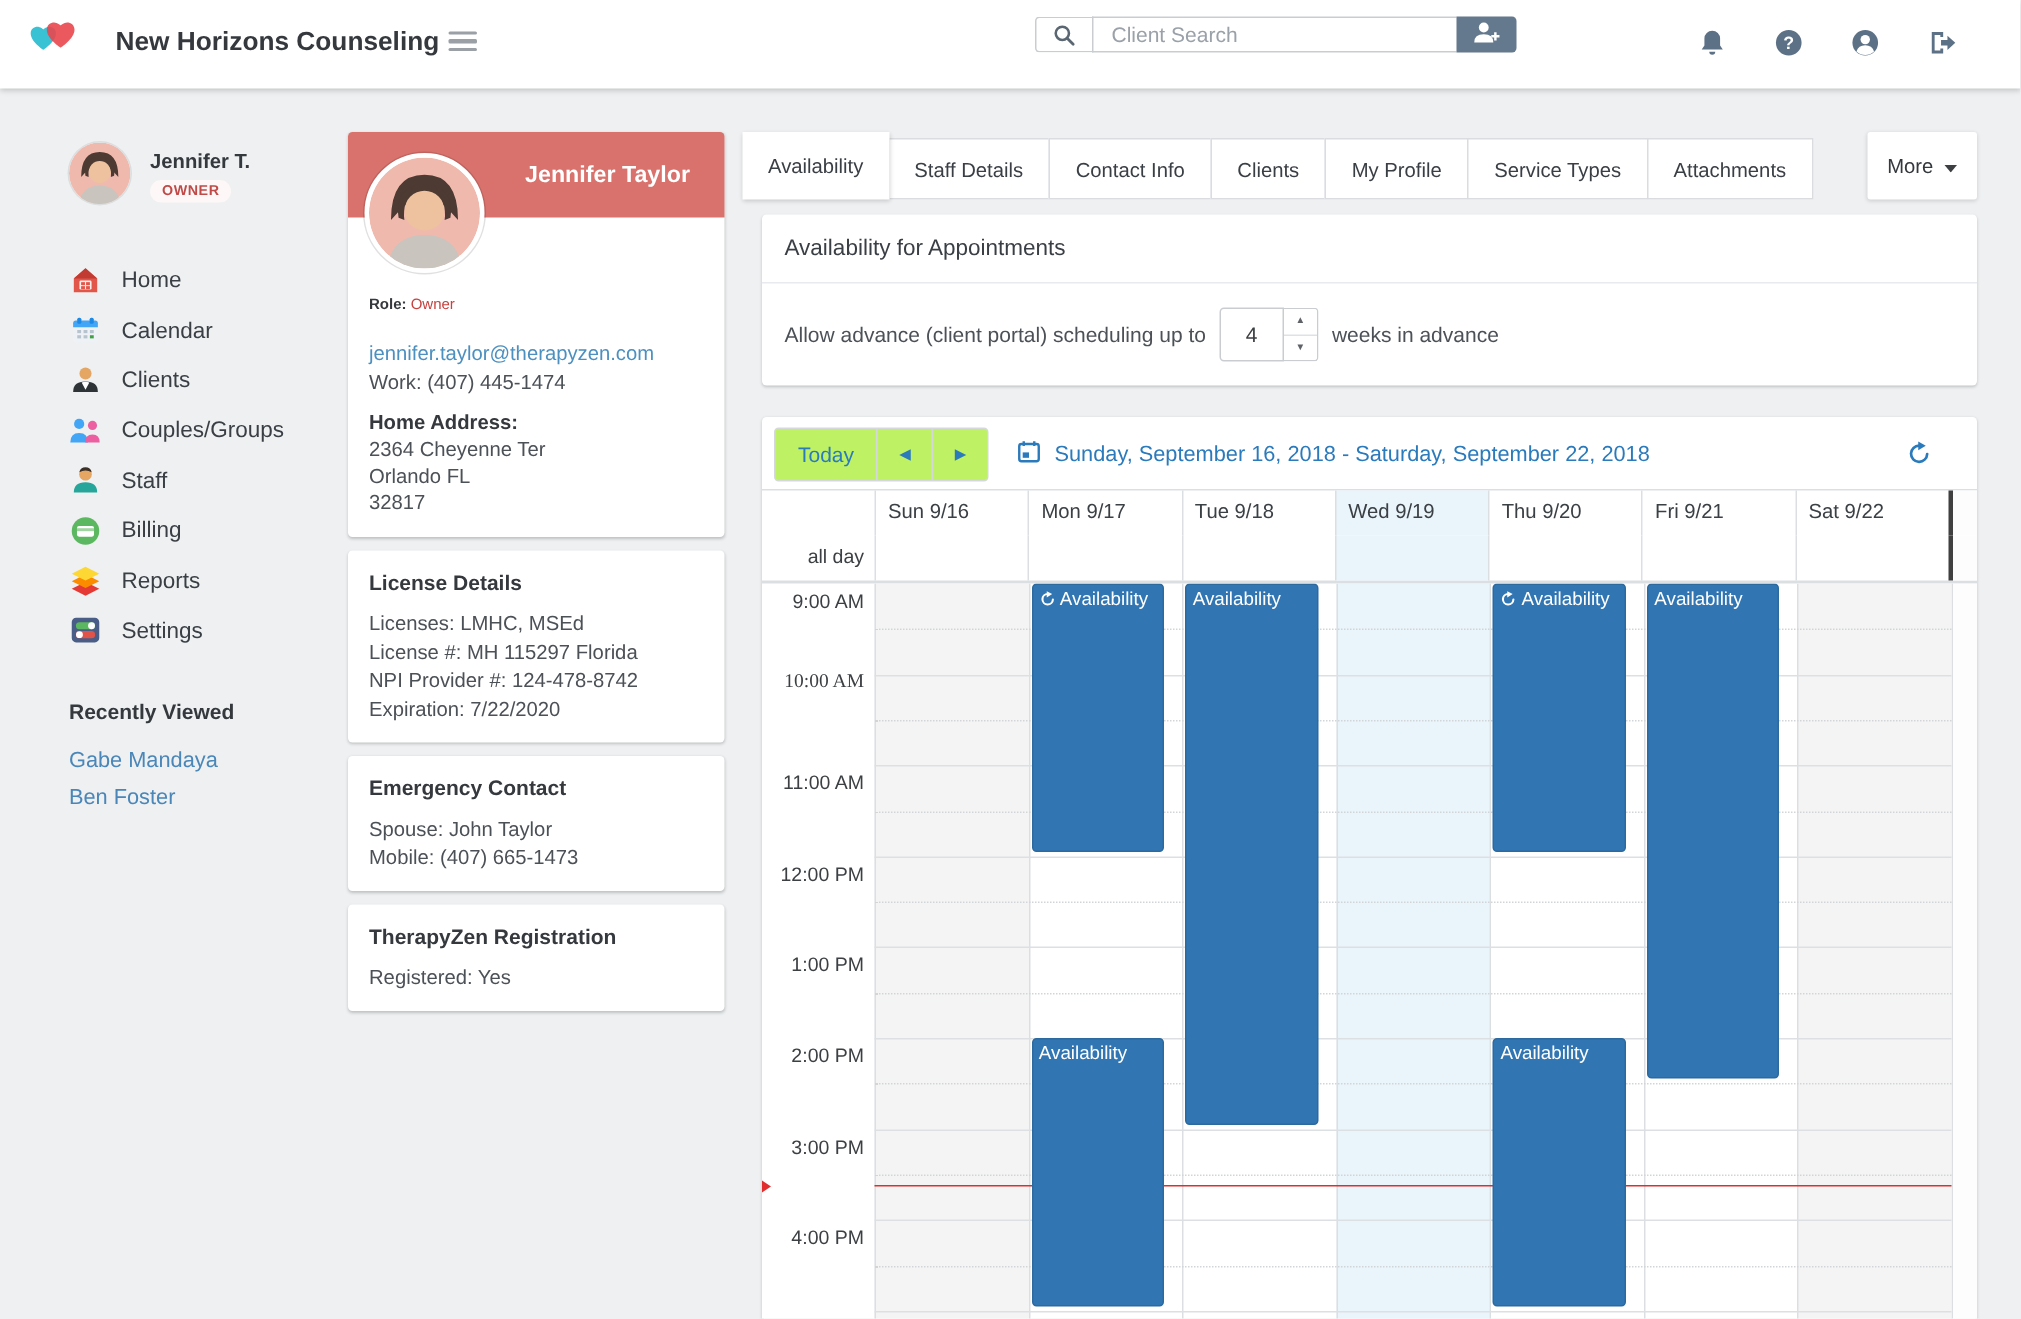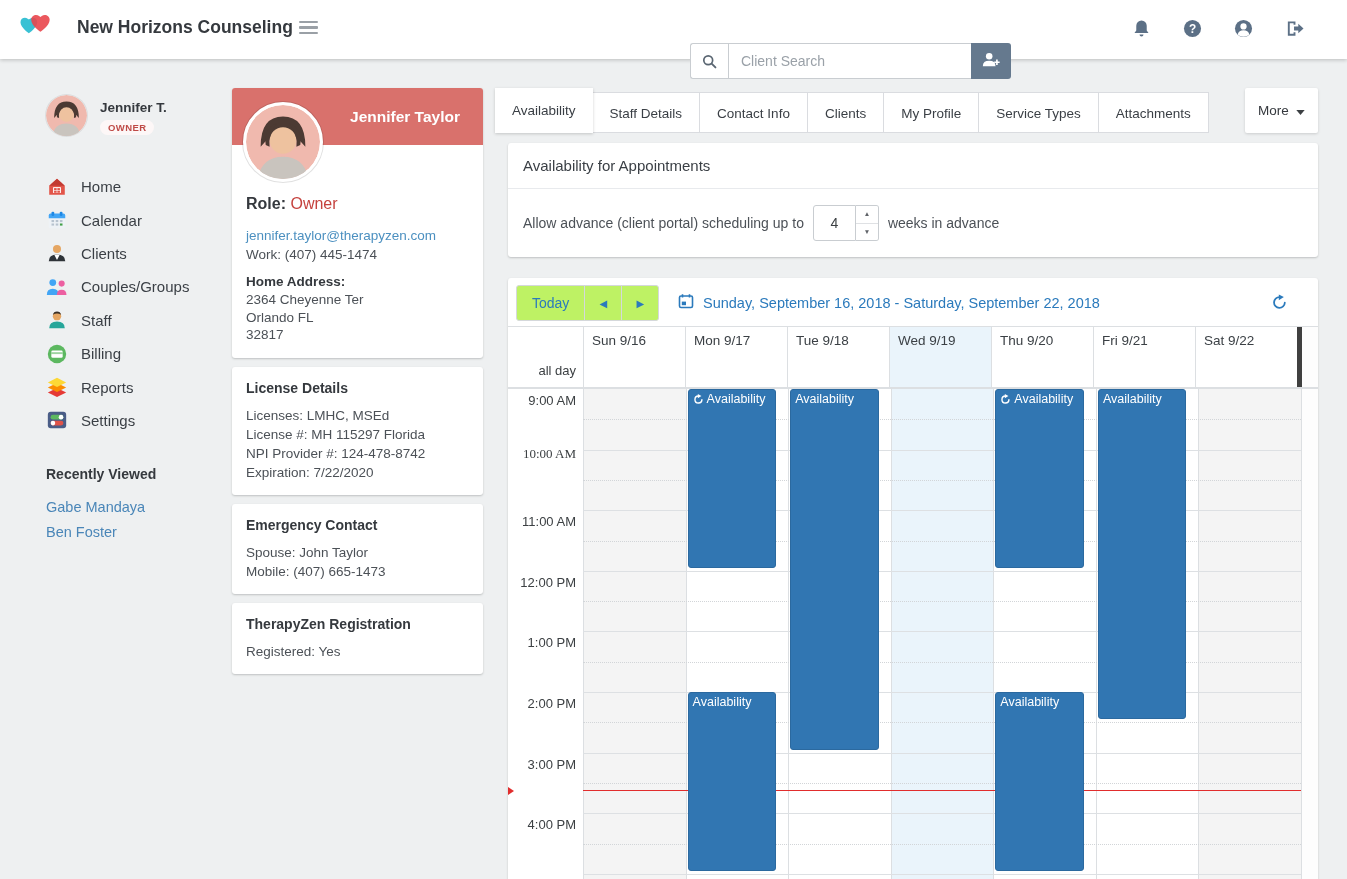--- a/index.html
+++ b/index.html
@@ -9,21 +9,21 @@
     -webkit-font-smoothing:antialiased;
   }
   
   .topbar{position:absolute;top:0;left:0;right:0;height:59px;background:#fff;
     box-shadow:0 1px 4px rgba(0,0,0,.22);z-index:30;}
   .logo{position:absolute;left:19px;top:13px;width:33px;height:30px;}
   .logo svg{width:33px;height:30px;}
   .app-title{position:absolute;left:77px;top:17px;font-size:17.5px;font-weight:bold;color:#35393e;}
   .hamburger{position:absolute;left:299px;top:21px;width:19px;height:15px;cursor:pointer;}
   .hamburger span{display:block;height:2.4px;background:#9aa0a6;margin-bottom:3px;border-radius:1px;}
-  .search-group{position:absolute;left:690px;top:11px;height:36px;display:flex;align-items:stretch;margin-top:32px;}
+  .search-group{position:absolute;left:690px;top:11px;height:24px;display:flex;align-items:stretch;}
   .search-seg{width:37px;background:#fff;border:1px solid #c9cdd1;border-right:none;border-radius:3px 0 0 3px;
     display:flex;align-items:center;justify-content:center;}
   .search-seg svg{width:17px;height:17px;}
   .search-input{width:218px;border:1px solid #c9cdd1;border-right:none;padding:0 12px;font-size:14px;
     color:#3c4043;outline:none;font-family:"Liberation Sans",sans-serif;}
   .search-input::placeholder{color:#9aa1a8;}
   .add-client-btn{width:40px;background:#65798e;border:none;border-radius:0 3px 3px 0;cursor:pointer;
     display:flex;align-items:center;justify-content:center;}
   .add-client-btn svg{width:20px;height:17px;}
   .header-actions{position:absolute;right:43px;top:19px;display:flex;gap:32px;}
@@ -47,21 +47,21 @@
   .recent-link{font-size:14.5px;color:#4a86b8;margin-bottom:9px;cursor:pointer;}
   
   .profile-col{position:absolute;left:232px;top:88px;width:251px;}
   .pcard{background:#fff;border-radius:3px;box-shadow:0 1px 2px rgba(50,55,60,.25);margin-bottom:9px;position:relative;}
   .pband{height:57px;background:#d9716c;border-radius:3px 3px 0 0;}
   .pname{margin-left:95px;text-align:center;line-height:57px;color:#fff;font-size:15.5px;font-weight:bold;}
   .pphoto{position:absolute;left:11px;top:14px;width:80px;height:80px;border-radius:50%;overflow:hidden;
     border:3px solid #fff;box-shadow:0 0 0 1px rgba(0,0,0,.12);box-sizing:border-box;background:#fff;}
   .pphoto svg{width:74px;height:74px;display:block;}
   .pbody{padding:50px 14px 14px 14px;font-size:13.5px;color:#4c5157;line-height:18px;}
-  .prole{margin-bottom:13px;font-size:16px;}
+  .prole{margin-bottom:13px;font-size:10px;}
   .prole b{color:#35393e;}
   .prole .role-val{color:#c5423e;}
   .pemail{color:#4c90c0;cursor:pointer;line-height:19px;}
   .pwork{line-height:19px;margin-bottom:9px;}
   .paddr-label{font-weight:bold;color:#35393e;line-height:18px;}
   .paddr-line{line-height:17.5px;}
   .icard{padding:13px 22px 13px 14px;}
   .icard-title{font-size:14px;font-weight:bold;color:#35393e;margin-bottom:10px;}
   .icard-line{font-size:13.5px;color:#4c5157;line-height:19px;}
   
@@ -93,21 +93,21 @@
     background:#bef264;box-sizing:border-box;}
   .tb-btn{display:flex;align-items:center;justify-content:center;color:#2b7abc;font-size:14px;cursor:pointer;}
   .tb-today{padding:0 15px;}
   .tb-arrow{width:36px;border-left:1px solid #d5d8db;font-size:10px;}
   .cal-range{position:absolute;left:162px;top:8px;display:flex;align-items:center;gap:9px;color:#2b7abc;font-size:14.5px;}
   .cal-range svg{width:16px;height:16px;}
   .refresh-btn{position:absolute;right:22px;top:9px;width:17px;height:17px;cursor:pointer;}
   .refresh-btn svg{width:17px;height:17px;}
   .grid-row{display:flex;border-top:1px solid #dcdfe2;}
   .axis-cell{width:75px;box-sizing:border-box;text-align:right;padding-right:7px;font-size:13px;color:#3c4043;}
-  .hcells{flex:1;display:flex;border-right:5px solid #404040;}
+  .hcells{flex:1;display:flex;border-right:3px solid #404040;}
   .hcell{flex:1;border-left:1px solid #dcdfe2;box-sizing:border-box;padding:5px 0 0 8px;font-size:13.5px;color:#3b4045;}
   .gutter{width:16px;background:#fdfdfd;}
   .head-row{height:30px;}
   .head-row .hcell{padding-top:6px;}
   .allday-row{height:30px;border-top:none;border-bottom:2px solid #dcdfe2;}
   .allday-row .axis-cell{padding-top:6px;}
   .cell-today{background:#eaf4fb;}
   .time-grid{position:relative;height:497px;overflow:hidden;display:flex;}
   .t-axis{width:75px;position:relative;flex:0 0 75px;}
   .t-label{position:absolute;right:7px;font-size:13px;color:#3c4043;white-space:nowrap;}

